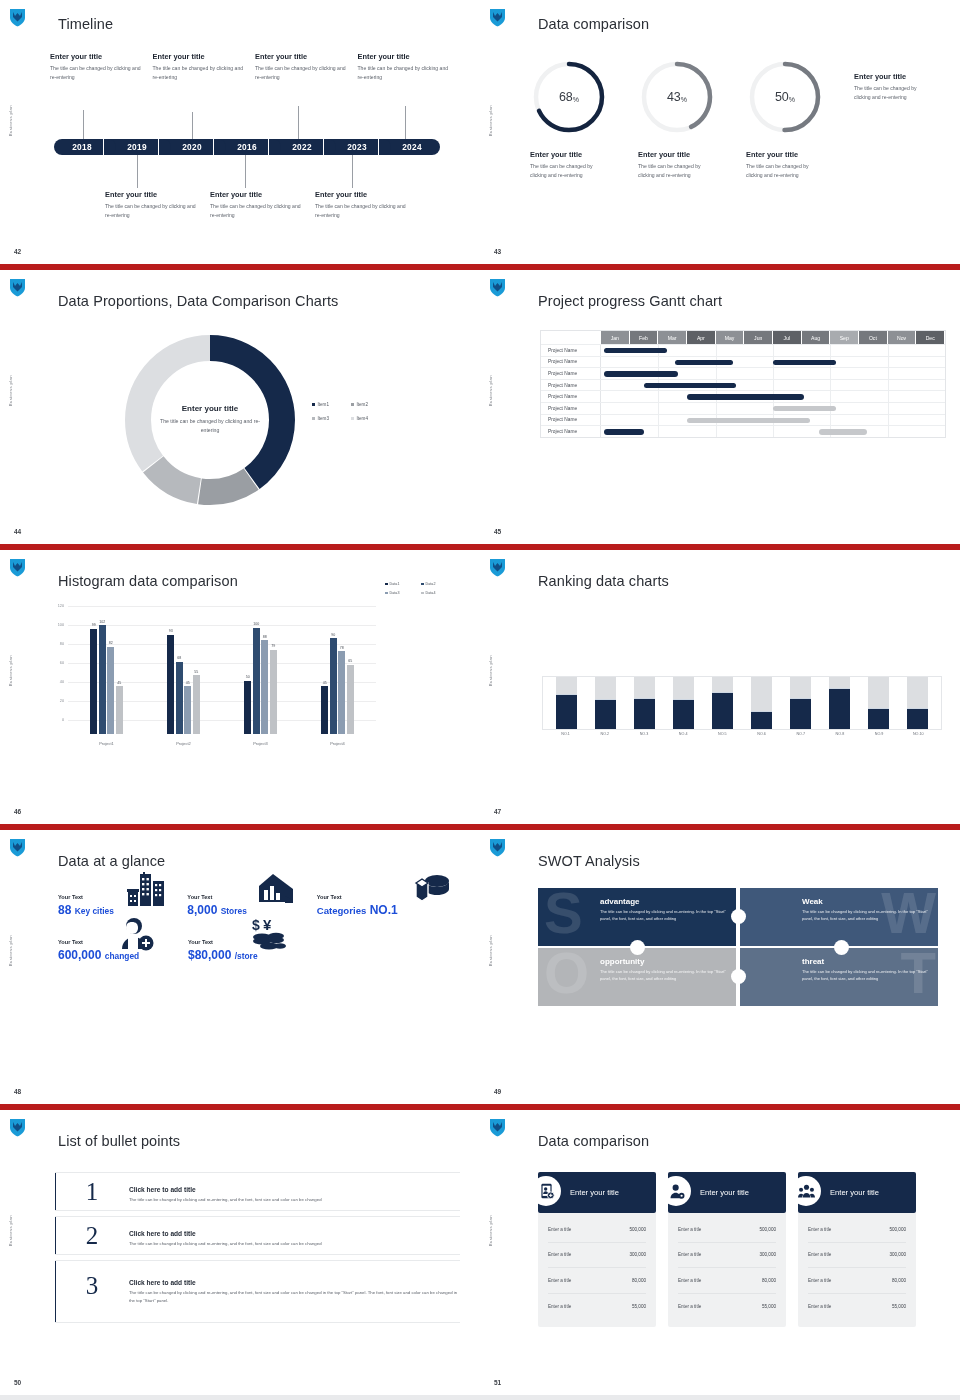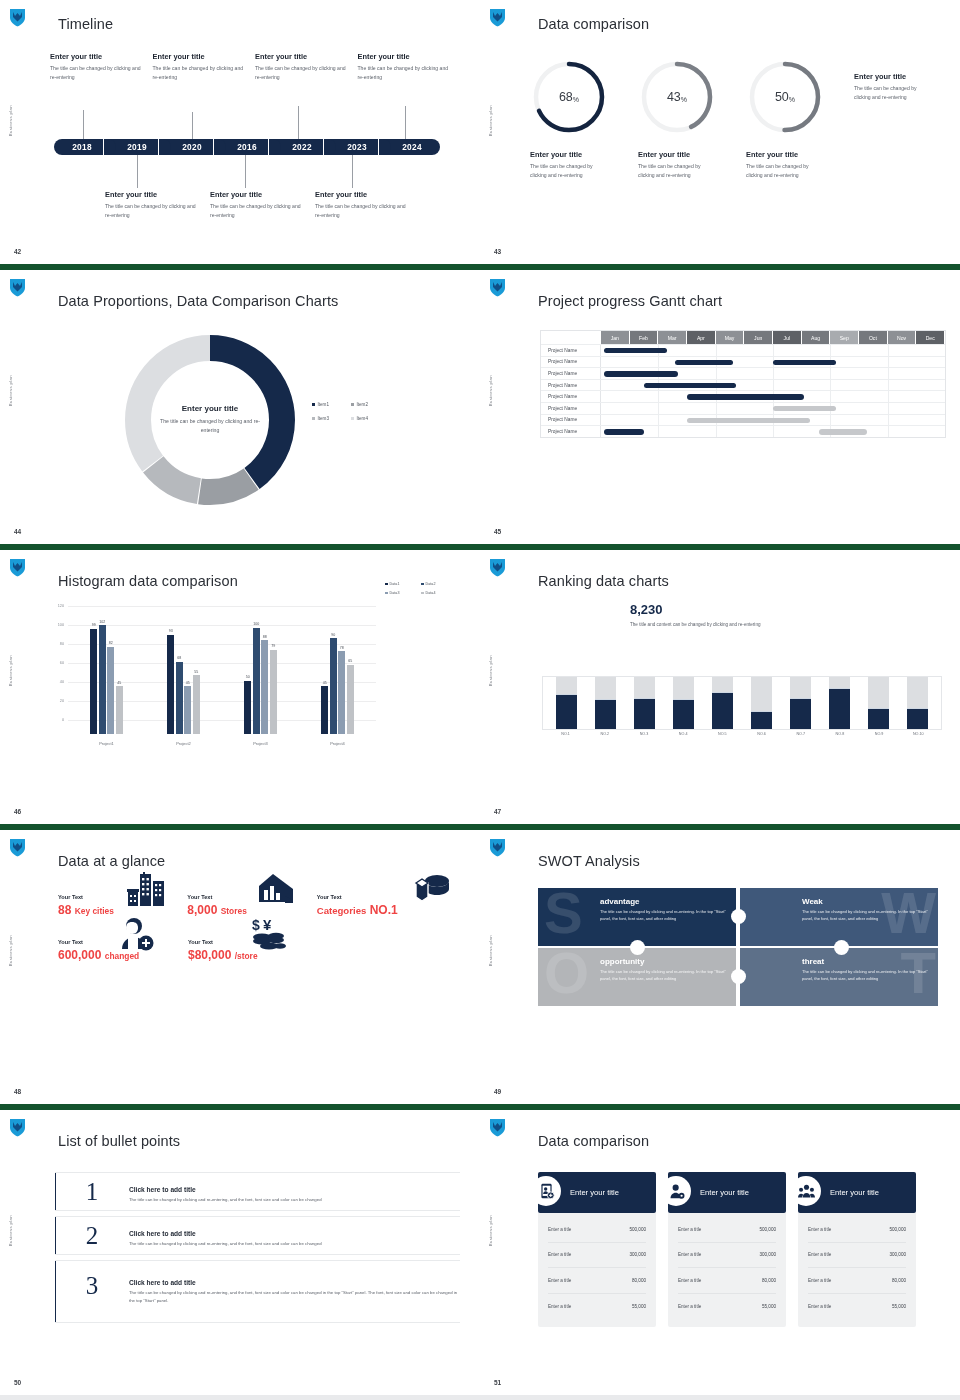--- a/index.html
+++ b/index.html
@@ -8,21 +8,21 @@
     background:#e9eaec;
     font-family:"Liberation Sans", sans-serif;
     overflow:hidden;
   }
   .deck { display:flex; flex-wrap:wrap; width:960px; }
   .slide {
     position:relative;
     width:480px; height:270px;
     background:#ffffff;
     overflow:hidden;
-    border-bottom:6px solid #14532d;
+    border-bottom:6px solid #b91c1c;
   }
   .slide.r2, .slide.r3, .slide.r4 { height:280px; }
   .slide.r5 { height:285px; border-bottom:none; }
 
   
   .logo { position:absolute; left:9px; top:8px; width:17px; height:19px; }
   .sidelabel {
     position:absolute; left:8px; top:105px;
     font-size:4.2px; letter-spacing:.4px; color:#7b7f86;
     writing-mode:vertical-rl; transform:rotate(180deg);
@@ -161,21 +161,21 @@
     display:flex; justify-content:space-around; padding:0 4px;
   }
   .rk-labels span { width:21px; text-align:center; font-size:3.7px; color:#6a6f77; }
 
   
   .dg { position:absolute; left:58px; top:64px; width:400px; }
   .dg-row { display:flex; margin-bottom:22px; }
   .dg-item { width:130px; position:relative; }
   .dg-item.wide { width:142px; }
   .dg-your { font-size:5.6px; font-weight:700; color:#1d2430; margin-bottom:3px; }
-  .dg-val { font-size:12px; font-weight:700; color:#ef4444; white-space:nowrap; }
+  .dg-val { font-size:12px; font-weight:700; color:#1d4ed8; white-space:nowrap; }
   .dg-val em { font-style:normal; font-size:8.4px; }
   .dg-ic { position:absolute; right:22px; top:-22px; }
 
   
   .swot { position:absolute; left:58px; top:58px; width:400px; height:118px; }
   .sw-q { position:absolute; width:198px; height:58px; overflow:hidden; }
   .sw-letter {
     position:absolute; font-size:58px; font-weight:700; line-height:52px;
     color:rgba(255,255,255,.13);
   }
@@ -632,24 +632,20 @@
 
   <div class="slide r3">
     <svg class="logo" viewBox="0 0 34 38">
       <path d="M2 2h30v18c0 10-15 17-15 17S2 30 2 20z" fill="#1a9bd7"></path>
       <path d="M8 8l4 8 5-6 5 6 4-8v10l-9 9-9-9z" fill="#0f4f87"></path>
     </svg>
     <div class="sidelabel">Business plan</div>
     <div class="stitle">Ranking data charts</div>
 
     <div class="rk-stats">
-      <div class="rk-s">
-        <div class="rk-big">8,230</div>
-        <div class="rk-d">The title and content can be changed by clicking and re-entering</div>
-      </div>
     </div>
 
     <div class="rk-chart">
       <div class="rk-col">
           <div class="rk-rest" style="height:32%"></div>
           <div class="rk-fill" style="height:68%"></div>
         </div>
       <div class="rk-col">
           <div class="rk-rest" style="height:43%"></div>
           <div class="rk-fill" style="height:57%"></div>

